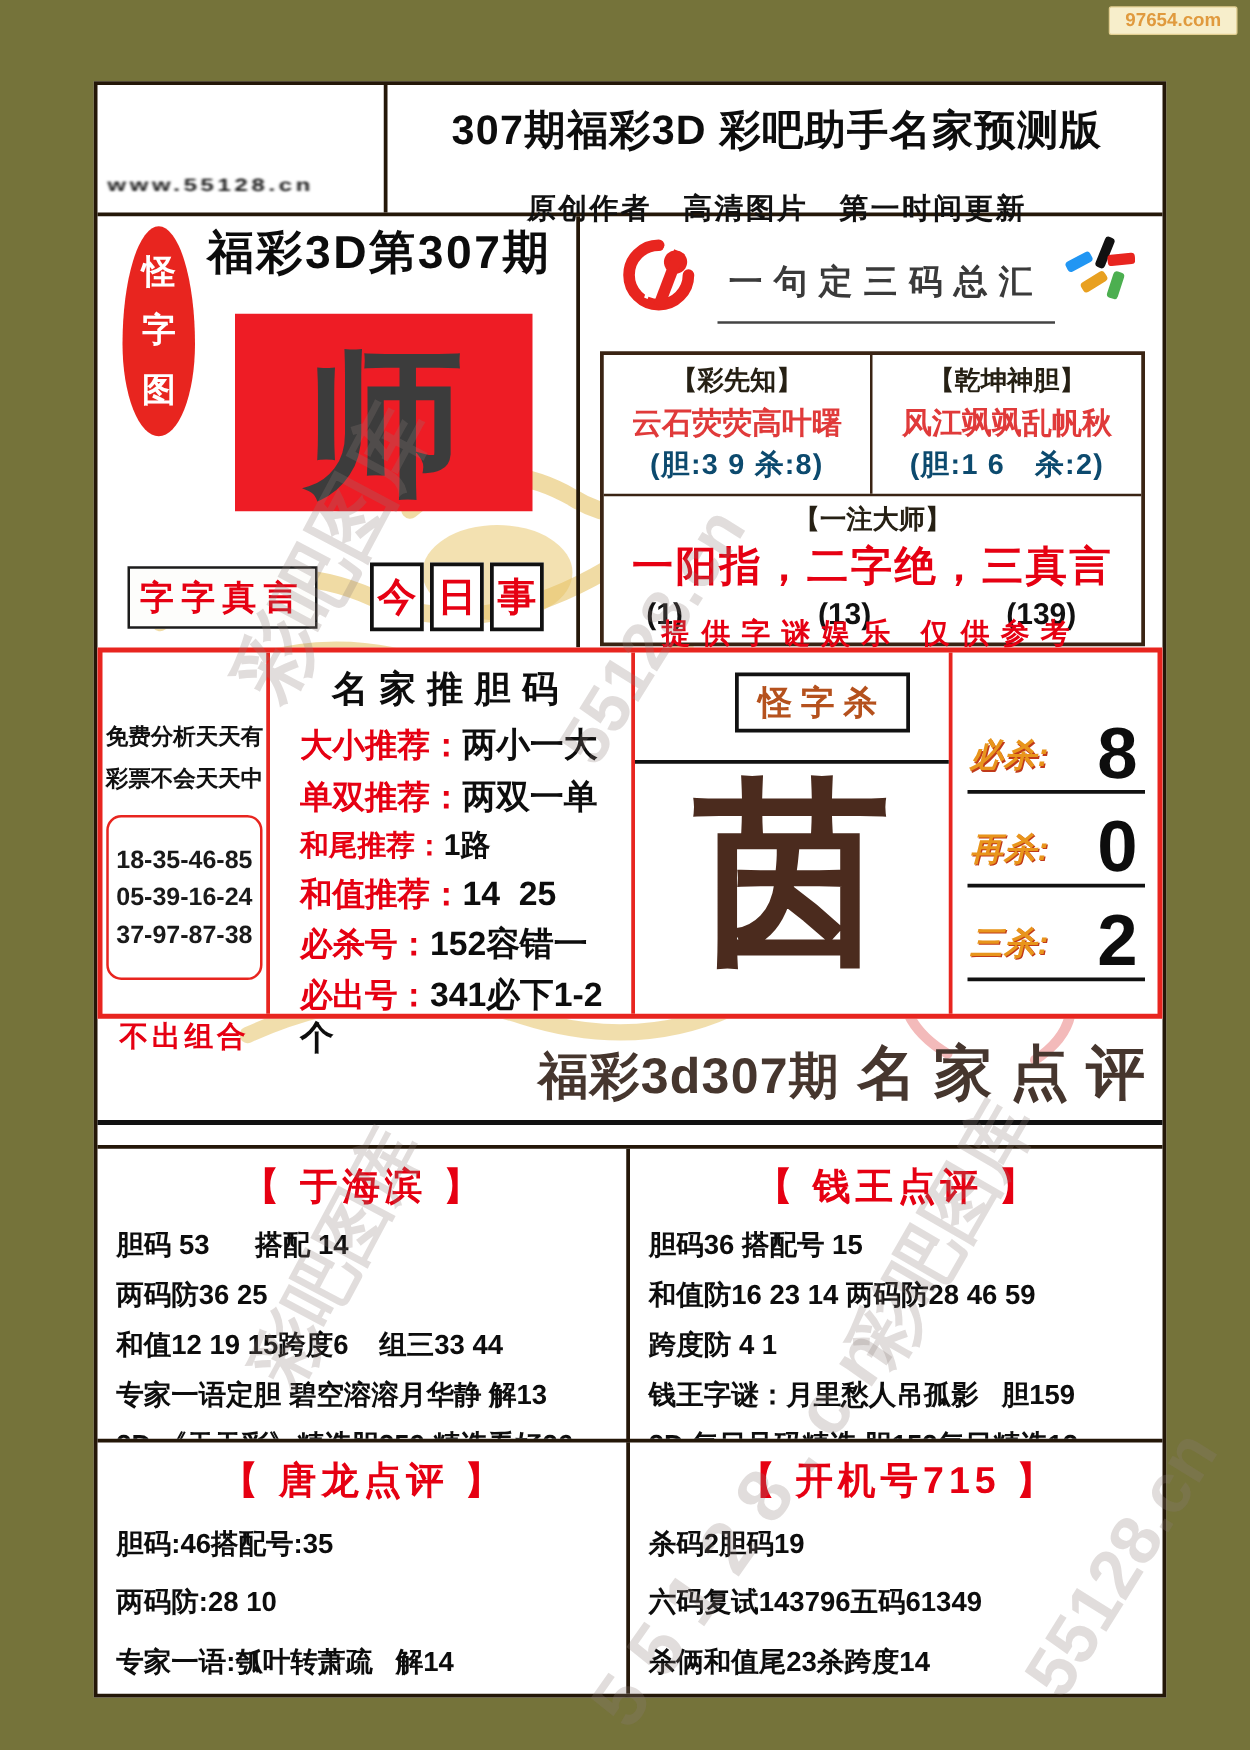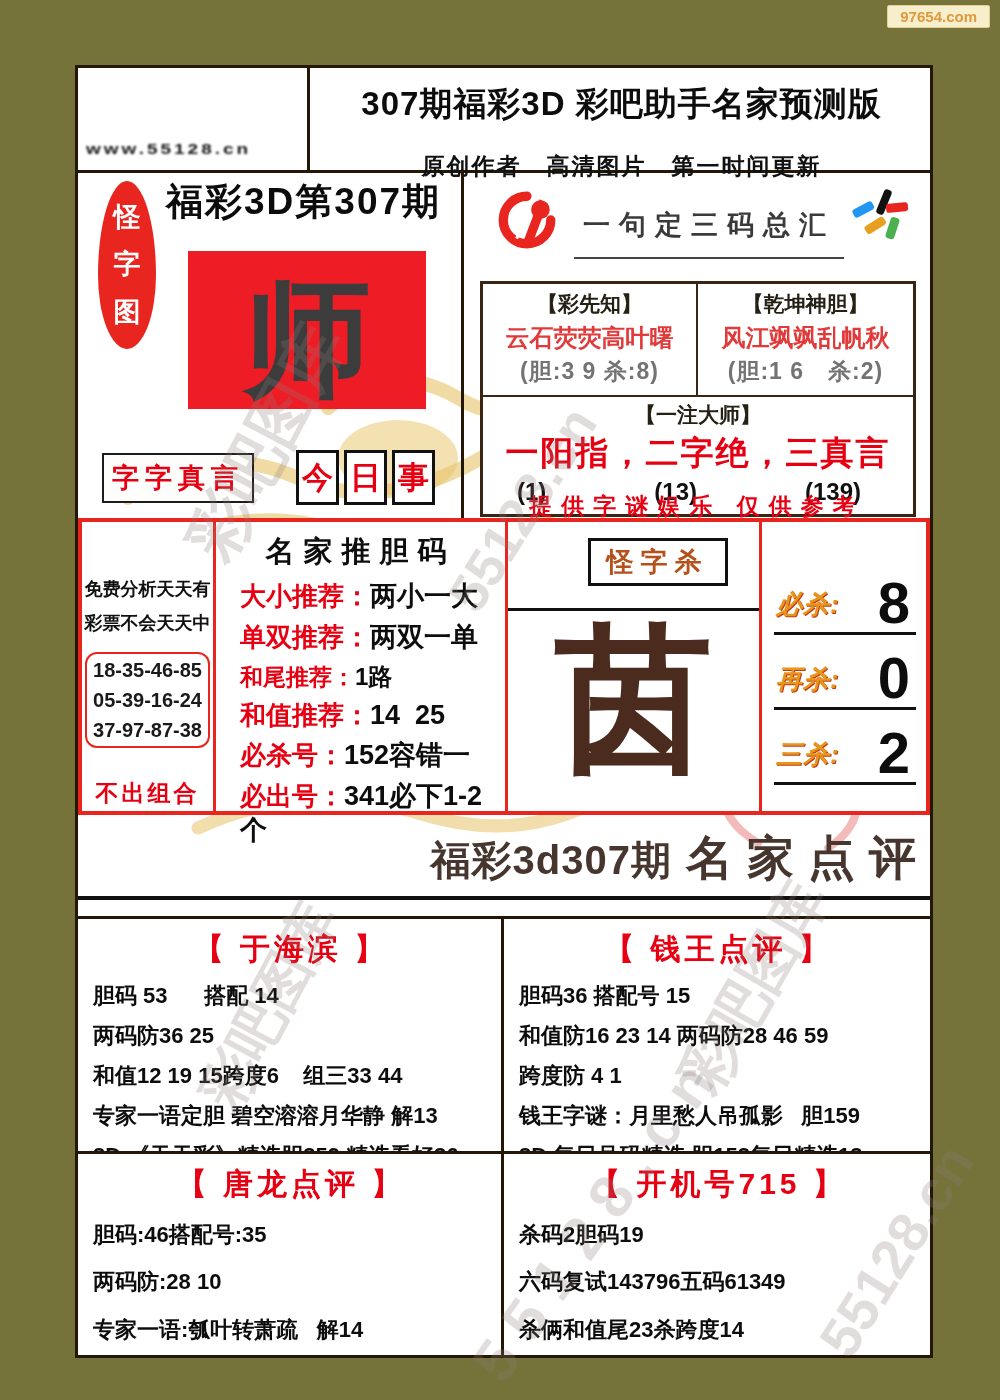--- a/index.html
+++ b/index.html
@@ -79,21 +79,21 @@
 
   .riddle-table {
     position:absolute; left:16px; right:14px; top:108px;
     border:3px solid #3a2414; background:#fff;
   }
   .rt-row1 { display:flex; border-bottom:2px solid #3a2414; }
   .rt-cell { width:50%; text-align:center; padding:6px 2px 8px; }
   .rt-cell:first-child { border-right:2px solid #3a2414; }
   .rt-head { font-size:21px; font-weight:800; color:#262014; font-family:"Liberation Serif","DejaVu Serif",serif; }
   .rt-riddle { font-size:24px; font-weight:700; color:#e03a3a; margin-top:4px; }
-  .rt-note { font-size:23px; font-weight:800; color:#737373; margin-top:2px; letter-spacing:1px; }
+  .rt-note { font-size:23px; font-weight:800; color:#0c4a6e; margin-top:2px; letter-spacing:1px; }
   .rt-row2 { text-align:center; padding:4px 0 8px; }
   .rt2-riddle { font-size:33px; font-weight:800; color:#e60012; margin-top:2px; letter-spacing:2px; }
   .rt2-notes { display:flex; justify-content:space-between; padding:0 52px 0 34px; font-size:24px; font-weight:800; color:#111; margin-top:2px; }
   .disclaimer {
     position:absolute; left:0; width:100%; top:318px; text-align:center;
     color:#e60012; font-size:23px; font-weight:800; letter-spacing:9px;
   }
 
   
   .band {
@@ -102,21 +102,21 @@
   }
   .band-col { position:relative; height:100%; }
   .bc1 { width:134px; border-right:3px solid #e8251f; text-align:center; }
   .bc2 { width:292px; border-right:3px solid #e8251f; }
   .bc3 { width:254px; border-right:3px solid #e8251f; text-align:center; }
   .bc4 { flex:1; }
 
   .bc1 .free { font-size:18px; font-weight:800; color:#111; line-height:1.9; margin-top:50px; }
   .nums-box {
     margin:12px 3px 0; border:2px solid #e8251f; border-radius:12px;
-    font-size:20px; font-weight:800; color:#1a1a1a; line-height:1.5; padding:1px 0;
+    font-size:20px; font-weight:800; color:#1a1a1a; line-height:1.5; padding:19px 0;
   }
   .bc1 .redline { color:#e60012; font-size:23px; font-weight:800; letter-spacing:3px; margin-top:30px; }
 
   .bc2 .mt-title { text-align:center; font-size:29px; font-weight:800; color:#0d0d0d; letter-spacing:9px; margin-top:10px; }
   .mt-rows { margin-top:8px; padding-left:24px; }
   .mt-row { margin-top:7px; line-height:1.25; }
   .mt-label { color:#e60012; font-size:26px; font-weight:800; }
   .mt-val { color:#0d0d0d; font-size:27px; font-weight:800; }
 
   .gzs-title {

